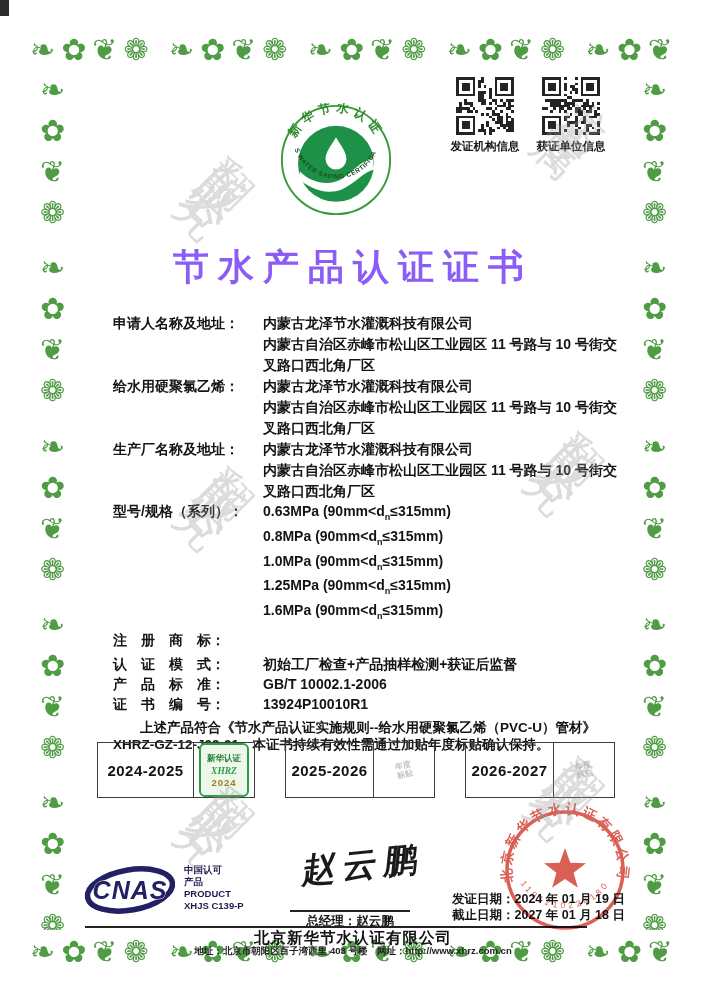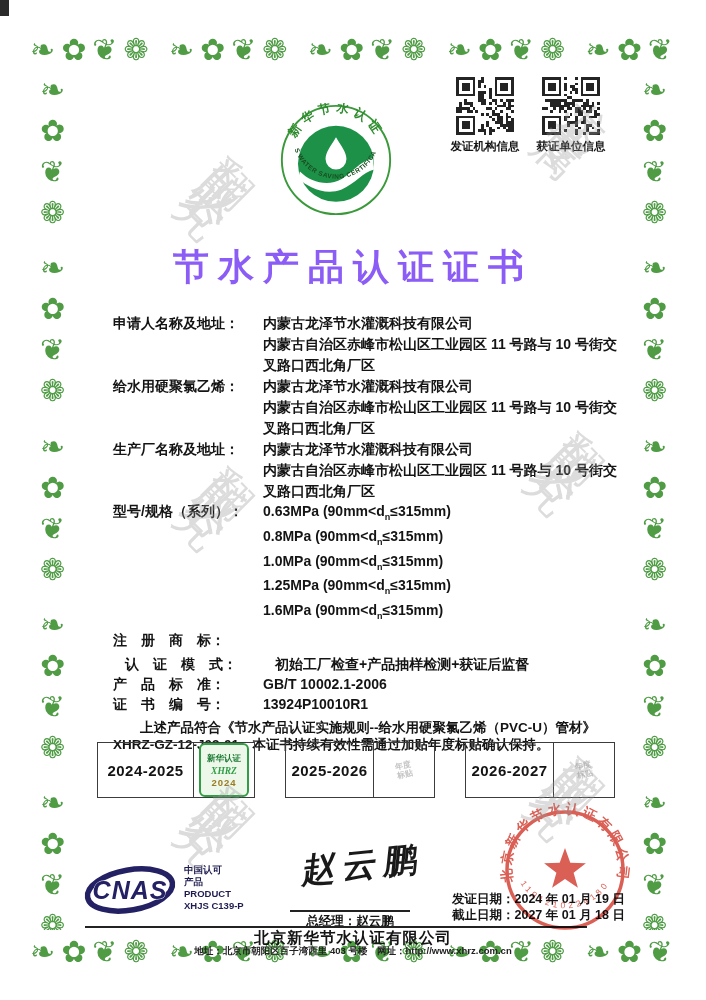--- a/index.html
+++ b/index.html
@@ -30,21 +30,21 @@
   .title{top:243px;left:0;width:100%;text-align:center;font-size:36px;font-weight:800;
          letter-spacing:9px;color:#8b5cf6;z-index:2;}
   
   .fields{left:113px;top:313px;width:505px;font-size:14px;font-weight:700;z-index:2;}
   .frow{display:flex;align-items:flex-start;}
   .flabel{width:150px;flex:none;line-height:21px;white-space:pre;}
   .fval{flex:1;line-height:21px;}
   .lh20 .flabel,.lh20 .fval{line-height:20px;}
   .specs .fval div{line-height:19px;}
   .specs .flabel{line-height:19px;}
-  .mt1{margin-top:4px;} .mt2{margin-top:4px;margin-left:12px;}
+  .mt1{margin-top:4px;} .mt2{margin-top:4px;}
   .stmt{margin-top:5px;font-size:13.5px;line-height:17.5px;font-weight:700;white-space:nowrap;}
   sub{font-size:9px;}
   
   .stable{left:97px;top:742px;width:518px;height:56px;display:flex;gap:30px;z-index:2;}
   .pgroup{display:flex;height:56px;box-sizing:border-box;}
   .pg1{width:158px;} .pg2,.pg3{width:150px;}
   .ycell{flex:1;border:1.5px solid #3c3c3c;border-right:none;display:flex;align-items:center;justify-content:center;
          font-size:15px;font-weight:700;letter-spacing:.5px;box-sizing:border-box;}
   .scell{width:62px;flex:none;border:1.5px solid #3c3c3c;display:flex;align-items:center;justify-content:center;box-sizing:border-box;}
   .sticker{width:46px;height:50px;border:2px solid #2f9e44;border-radius:6px;background:#edf8ea;

